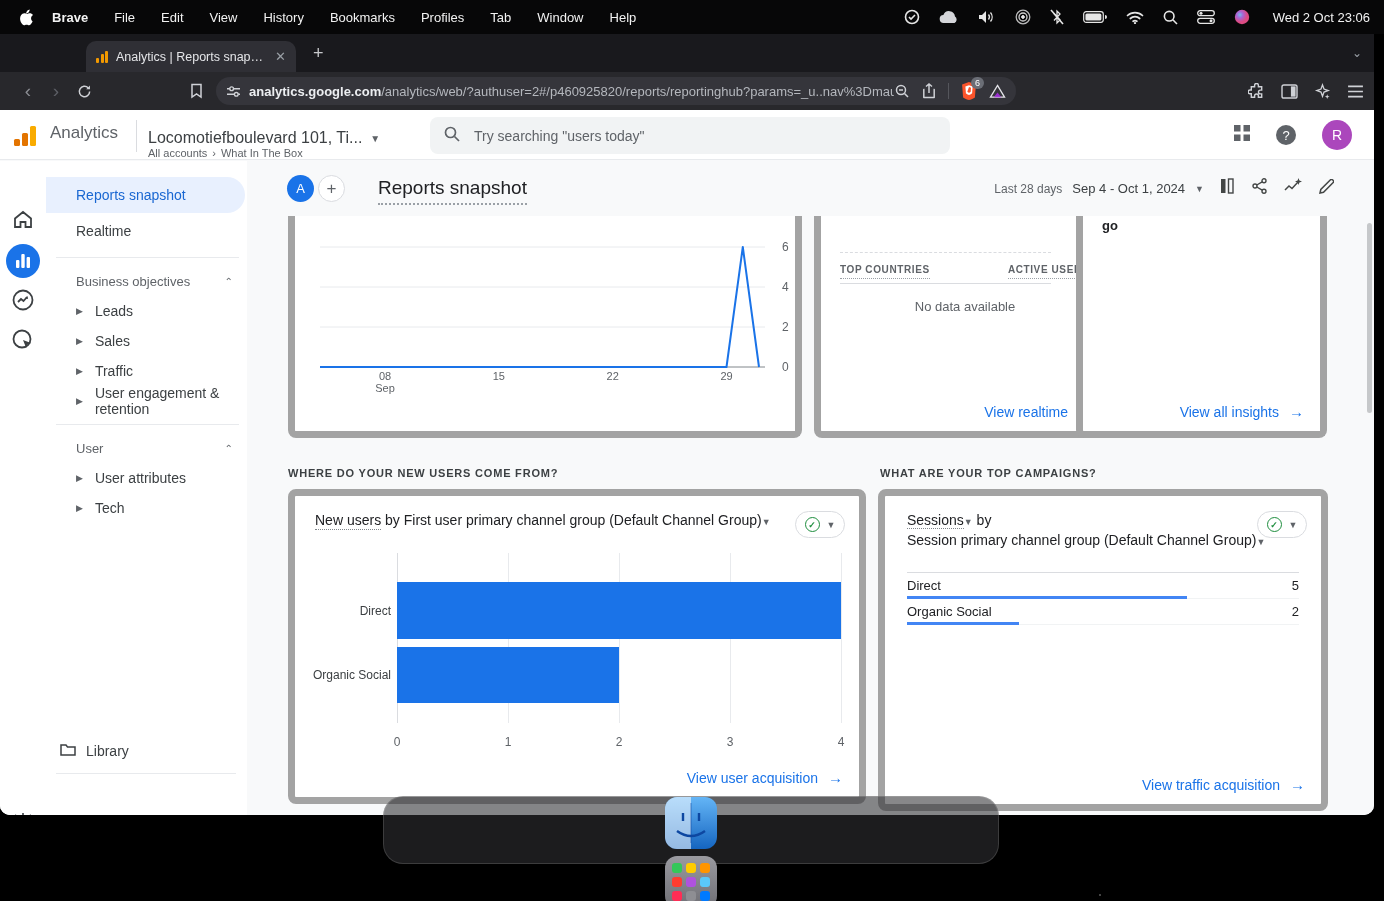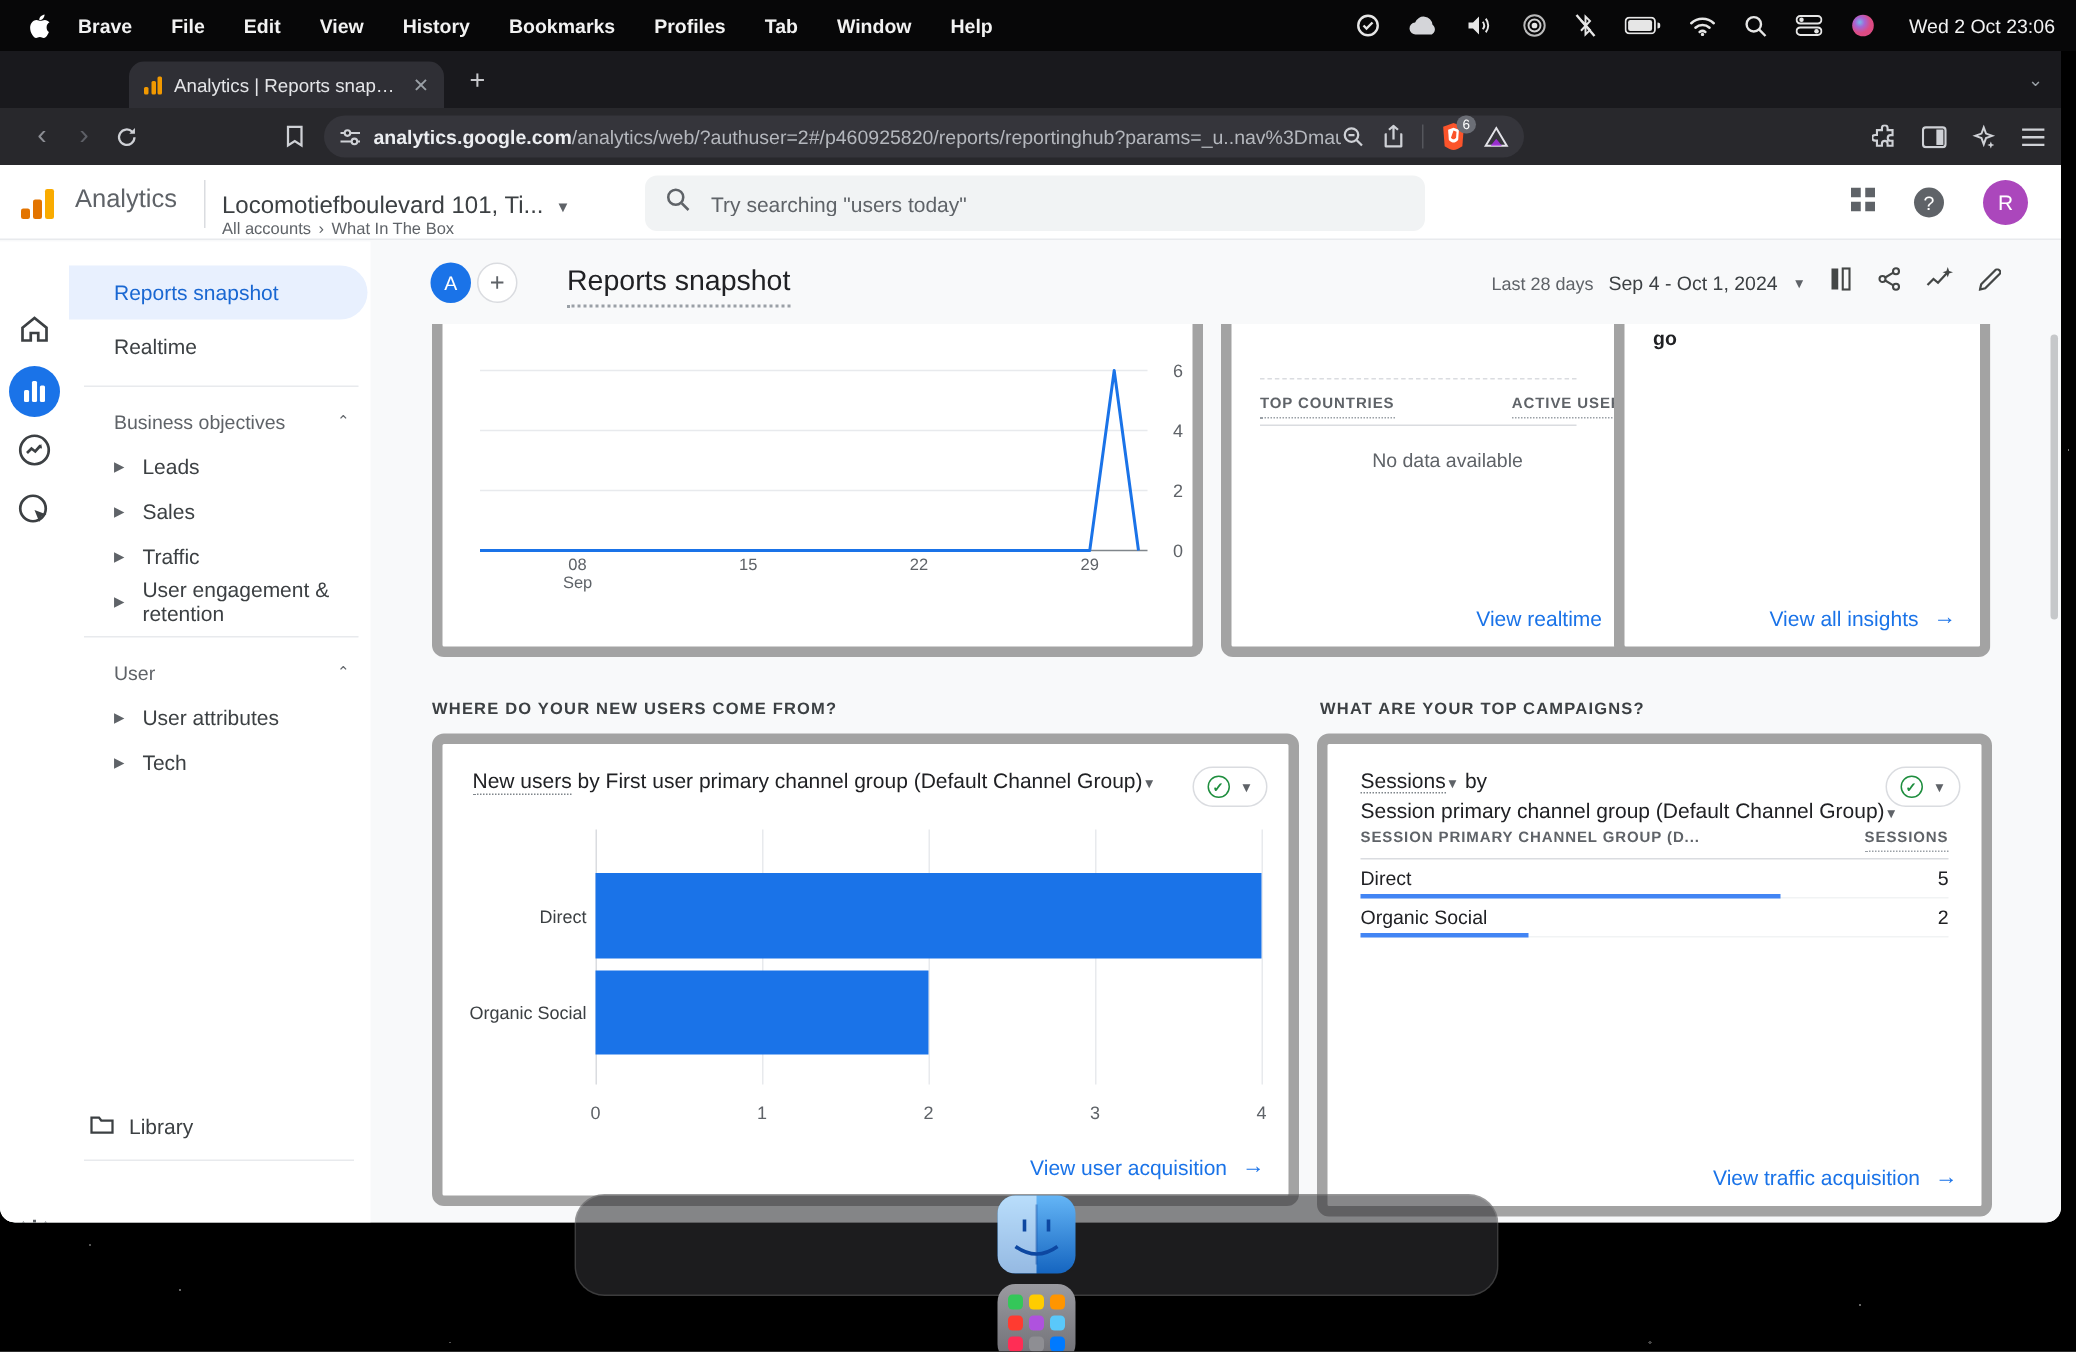--- a/index.html
+++ b/index.html
@@ -9,21 +9,21 @@
       radial-gradient(1px 1px at 1379px 300px,#777 50%,transparent 51%),
       radial-gradient(1px 1px at 120px 860px,#666 50%,transparent 51%),
       radial-gradient(1px 1px at 300px 895px,#555 50%,transparent 51%),
       radial-gradient(1px 1px at 1240px 870px,#666 50%,transparent 51%),
       radial-gradient(2px 2px at 1100px 895px,#444 50%,transparent 51%),
       radial-gradient(1px 1px at 60px 830px,#555 50%,transparent 51%);}
   
   #menubar{position:absolute;left:0;top:0;width:1384px;height:34px;background:#070708;display:flex;align-items:center;color:#f2f2f2;font-size:13px;}
   #menubar .apple{margin:0 18px 0 20px;display:flex;align-items:center;}
   #menu-items{display:flex;align-items:center;gap:26px;}
-  #menu-items .mi{cursor:default;font-weight:bold;}
+  #menu-items .mi{cursor:default;}
   #menu-items .mi.bold{font-weight:700;}
   #menubar-right{margin-left:auto;display:flex;align-items:center;gap:19px;padding-right:14px;}
   #menubar-right .sic{display:flex;align-items:center;opacity:.95;}
   #clock{font-size:13px;color:#f2f2f2;margin-left:4px;white-space:nowrap;}
   
   #window{position:absolute;left:0;top:34px;width:1374px;height:781px;border-radius:0 0 10px 10px;overflow:hidden;background:#f8f9fa;}
   #tabstrip{position:absolute;left:0;top:0;width:100%;height:38px;background:#19191d;}
   .tl{position:absolute;top:47px;width:13px;height:13px;border-radius:50%;}
   #tab{position:absolute;left:86px;top:7px;width:210px;height:31px;background:#2f2f35;border-radius:10px 10px 0 0;display:flex;align-items:center;padding:0 10px;color:#e4e5e8;font-size:12.5px;}
   #tab .fav{margin-right:8px;display:flex;align-items:flex-end;gap:1.5px;height:12px;}
@@ -621,24 +621,20 @@
 
         <div id="card-campaigns" class="card">
           <div id="camp-title">
             <div><span class="metric" style="border-bottom:1px dotted #80868b;">Sessions</span><span class="caret" style="color:#5f6368;font-size:9px;">▼</span><span> by</span></div>
             <div><span>Session primary channel group (Default Channel Group)</span><span class="caret" style="color:#5f6368;font-size:9px;">▼</span></div>
           </div>
           <div class="ok-pill">
             <span class="chk">✓</span>
             <span class="caret">▼</span>
           </div>
-          <div id="camp-cols">
-            <span class="c1">SESSION PRIMARY CHANNEL GROUP (D...</span>
-            <span class="c2">SESSIONS</span>
-          </div>
           <div id="camp-div"></div>
           <div id="camp-rows">
               <div class="crow">
                 <span class="cname">Direct</span>
                 <span class="cval">5</span>
                 <span class="cbar" style="width: 71.4286%; background: rgb(66, 133, 244);"></span>
               </div>
               <div class="crow">
                 <span class="cname">Organic Social</span>
                 <span class="cval">2</span>

